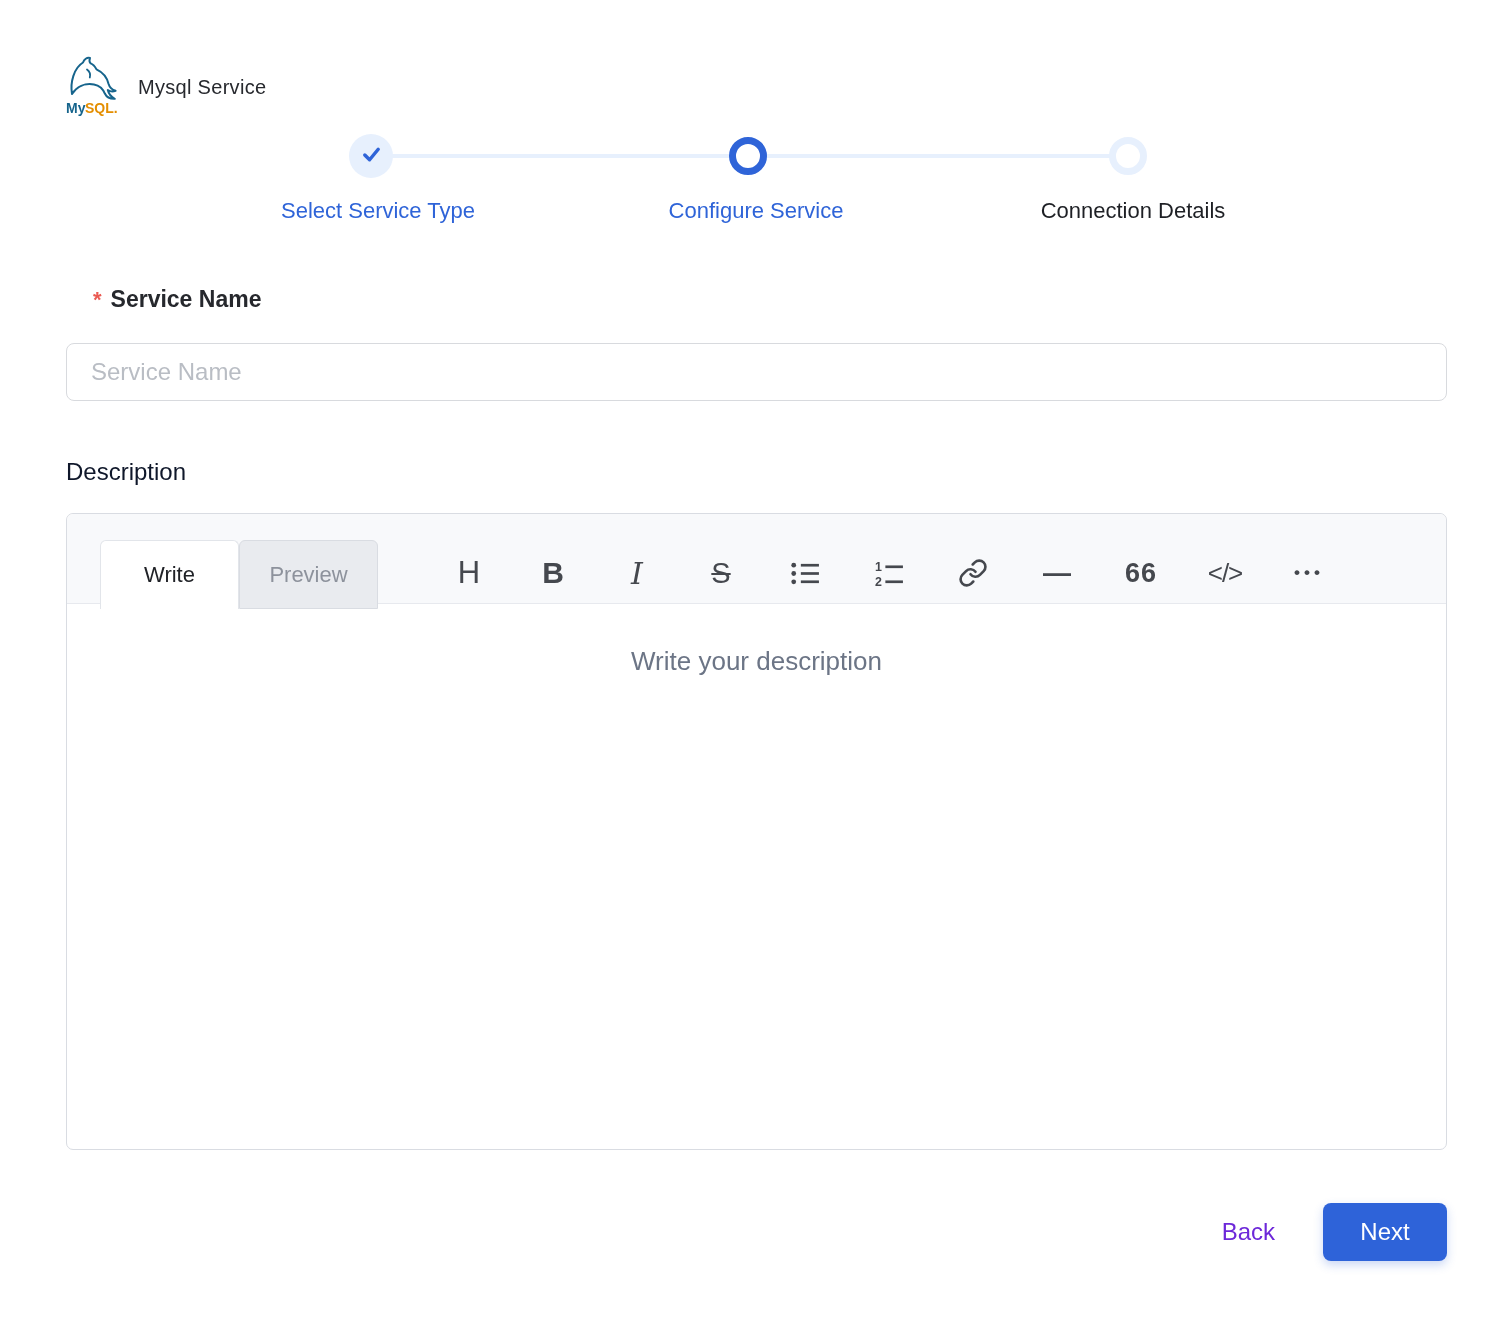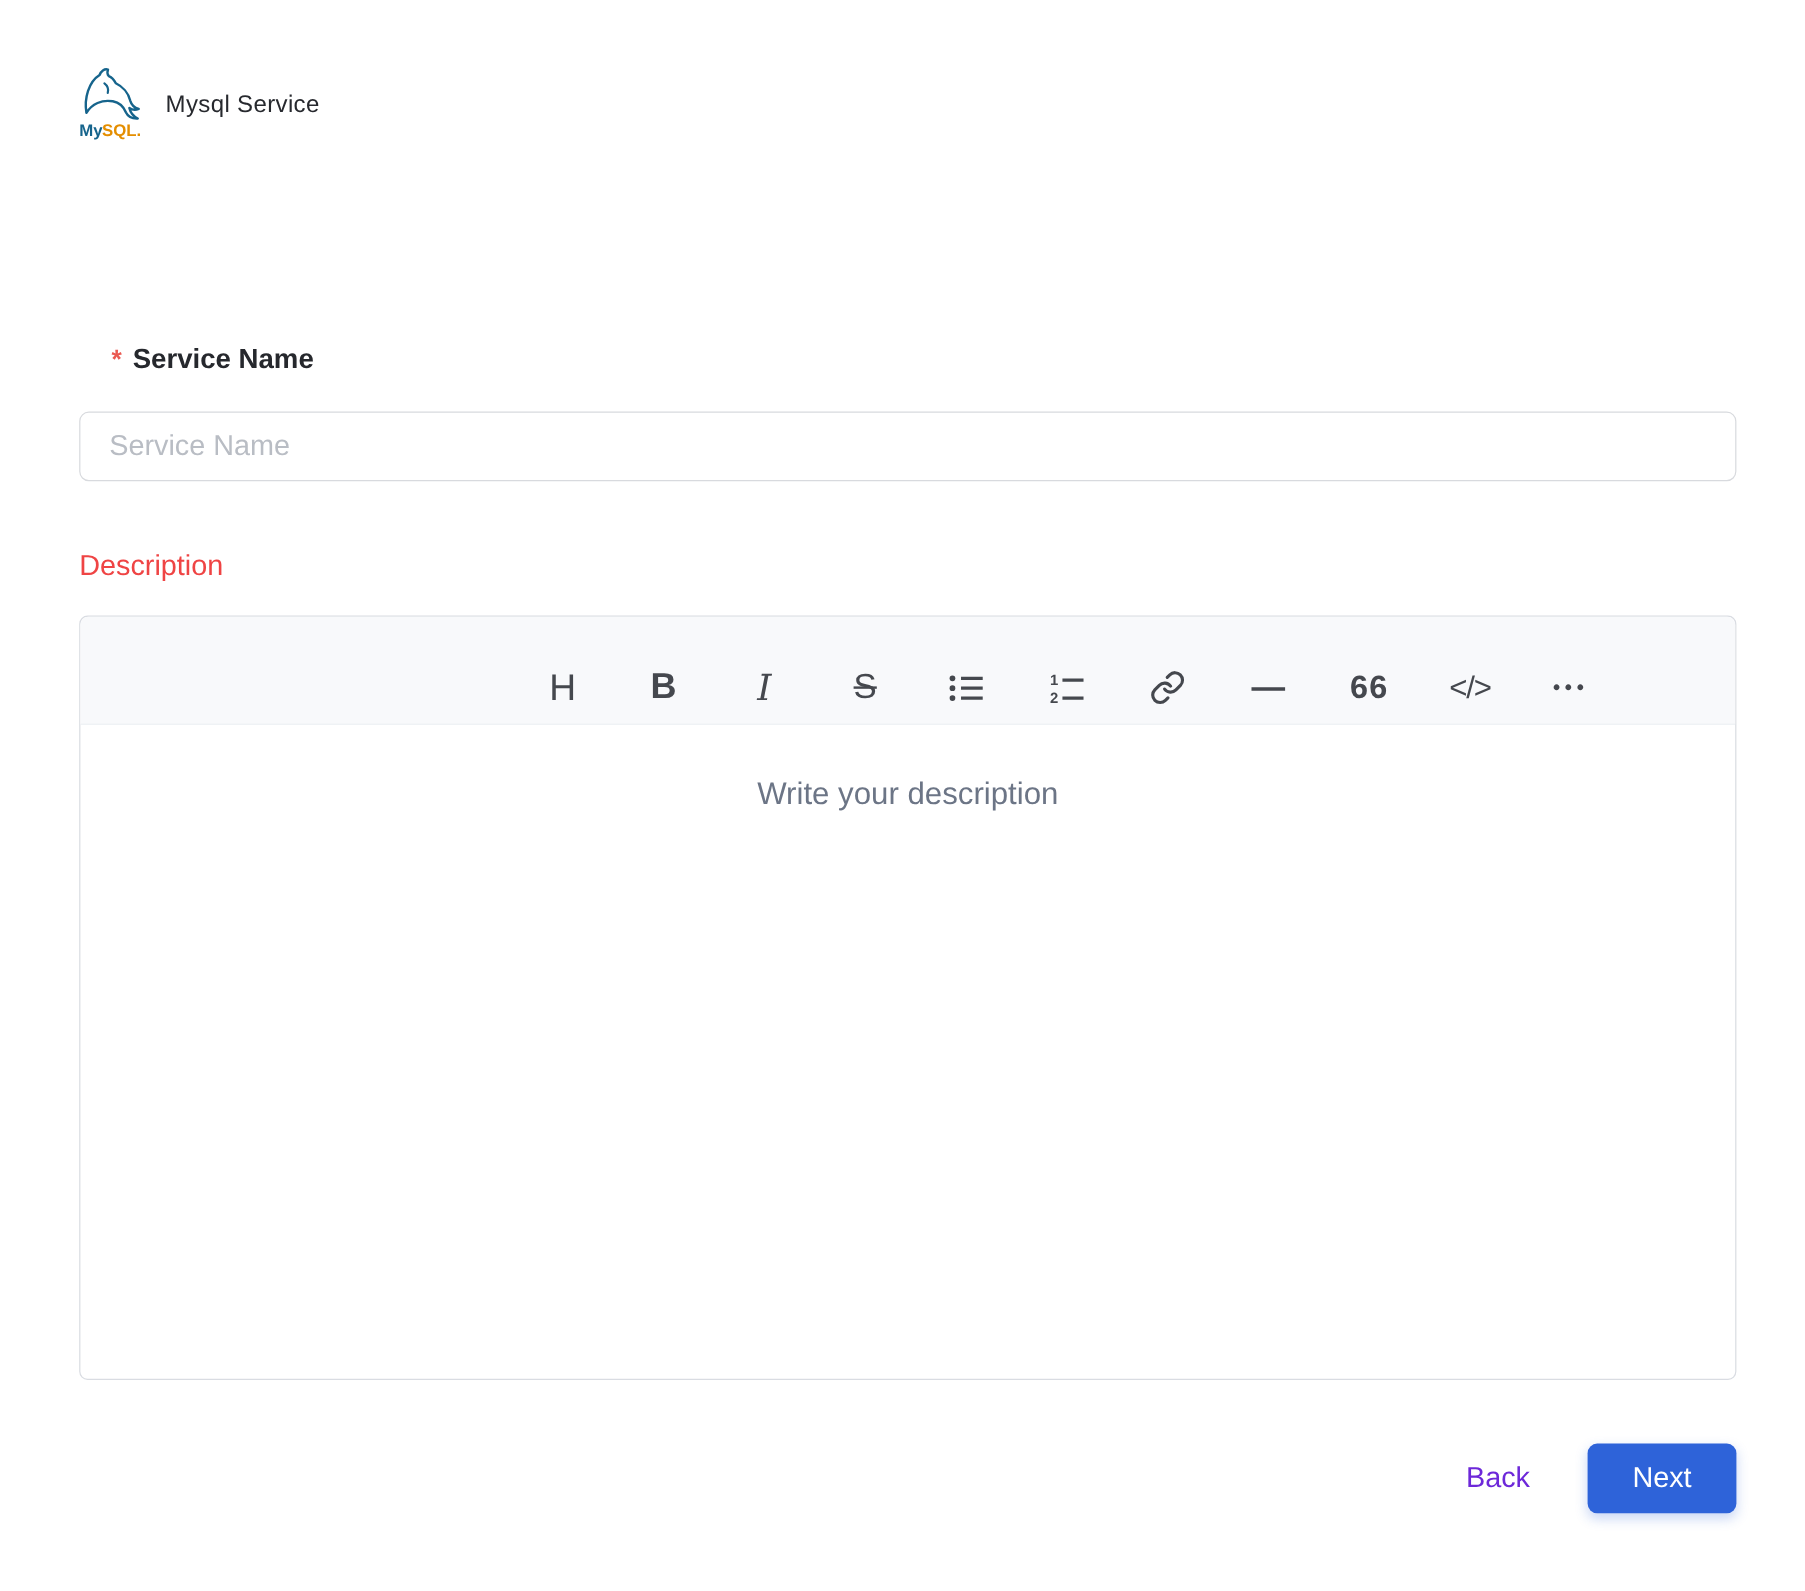--- a/index.html
+++ b/index.html
@@ -30,21 +30,21 @@
   .field-label { position:absolute; left:57px; top:286px; font-size:23px; font-weight:700; color:#26282d;margin-left:36px; }
   .req { color:#ea5a52; margin-right:9px; font-size:22px; }
   .service-input {
     position:absolute; left:66px; top:343px; width:1381px; height:58px;
     border:1px solid #d8dade; border-radius:8px; padding:0 24px;
     font-size:24px; color:#33363c; font-family:inherit; outline:none; background:#fff;
   }
   .service-input::placeholder { color:#b9bdc4; }
 
   
-  .desc-label { position:absolute; left:66px; top:458px; font-size:24px; font-weight:500; color:#ef4444; }
+  .desc-label { position:absolute; left:66px; top:458px; font-size:24px; font-weight:500; color:#0f172a; }
   .editor {
     position:absolute; left:66px; top:513px; width:1381px; height:637px;
     border:1px solid #d9dce2; border-radius:7px; background:#fff;
   }
   .toolbar {
     position:relative; height:90px; background:#f8f9fb;
     border-bottom:1px solid #e7e9ee; border-radius:7px 7px 0 0;
   }
   .tabs { position:absolute; left:33px; top:26px; display:flex; z-index:2; }
   .tab {
@@ -94,30 +94,49 @@
       <svg viewBox="0 0 64 62" width="64" height="62">
         <path d="M10 38 C8 26 12 12 21 6.5 C22 3.5 25 1 28 2 C27.2 4 27.4 6 28.6 7.4 C31 8.2 33 10.4 34.5 13.4 C40 16 45 21.5 46.5 27.8 C47.5 31.2 50 33.8 53.6 34.8 C50.5 36 48 35.5 45.8 34 C46.6 37.6 49 40.8 52.8 42.8 C48.2 43 44.6 41.2 43 37.8 C41 32.8 37.4 29.4 32 28.4 C22.8 26.8 14.6 30.6 10 38 Z" fill="none" stroke="#16648c" stroke-width="2" stroke-linejoin="round"></path>
         <path d="M25 13.5 C27.6 15.4 28.6 18.4 27.8 21.5" fill="none" stroke="#16648c" stroke-width="1.8" stroke-linecap="round"></path>
         <text x="4" y="57" font-size="14" font-weight="700" font-family="Liberation Sans, sans-serif" fill="#16648c">My</text>
         <text x="23" y="57" font-size="14" font-weight="700" font-family="Liberation Sans, sans-serif" fill="#e48e00">SQL.</text>
       </svg>
     </span>
     <h1 class="title">Mysql Service</h1>
   </header>
 
+  <div class="stepper">
+    <div class="sline"></div>
+    <div class="dot dot-done">
+      <span>
+        <svg viewBox="0 0 24 24" width="23" height="23">
+          <polyline points="5,12.5 10,17.5 19,6.5" fill="none" stroke="#2f64d8" stroke-width="3.6" stroke-linecap="round" stroke-linejoin="round"></polyline>
+        </svg>
+      </span>
+    </div>
+    <div class="dot dot-active"></div>
+    <div class="dot dot-next"></div>
+    <div class="slabel blue sl1">Select Service Type</div>
+    <div class="slabel blue sl2">Configure Service</div>
+    <div class="slabel dark sl3">Connection Details</div>
+  </div>
 
   <div class="field-label">
     <span class="req">*</span><span>Service Name</span>
   </div>
   <input class="service-input" type="text" placeholder="Service Name" style="">
 
   <div class="desc-label">Description</div>
 
   <div class="editor">
     <div class="toolbar">
+      <div class="tabs">
+        <div class="tab tab-write">Write</div>
+        <div class="tab tab-preview">Preview</div>
+      </div>
       <div class="ticons">
         <button class="t ti-h">H</button>
         <button class="t ti-b">B</button>
         <button class="t ti-i">I</button>
         <button class="t ti-s">S</button>
         <button class="t">
           <svg viewBox="0 0 30 30" width="31" height="31">
             <circle cx="3.6" cy="7" r="2.3" fill="#45484e"></circle>
             <circle cx="3.6" cy="15" r="2.3" fill="#45484e"></circle>
             <circle cx="3.6" cy="23" r="2.3" fill="#45484e"></circle>

